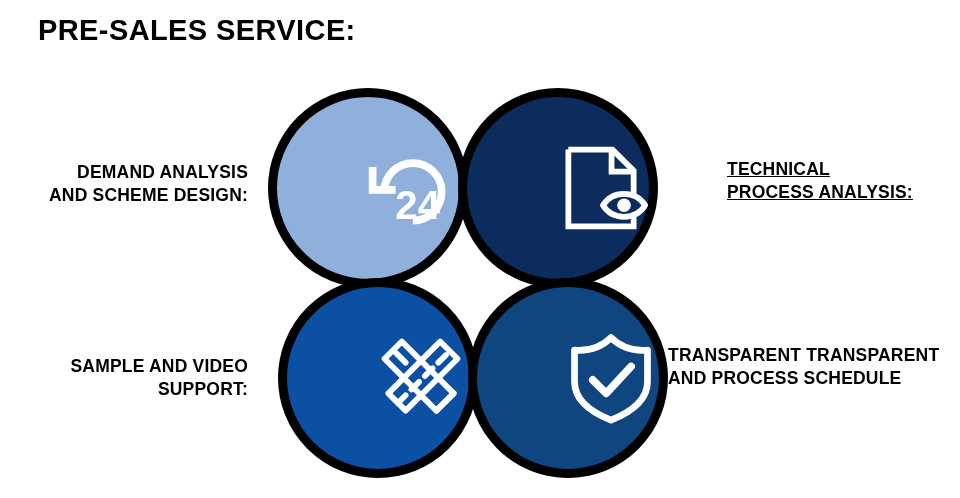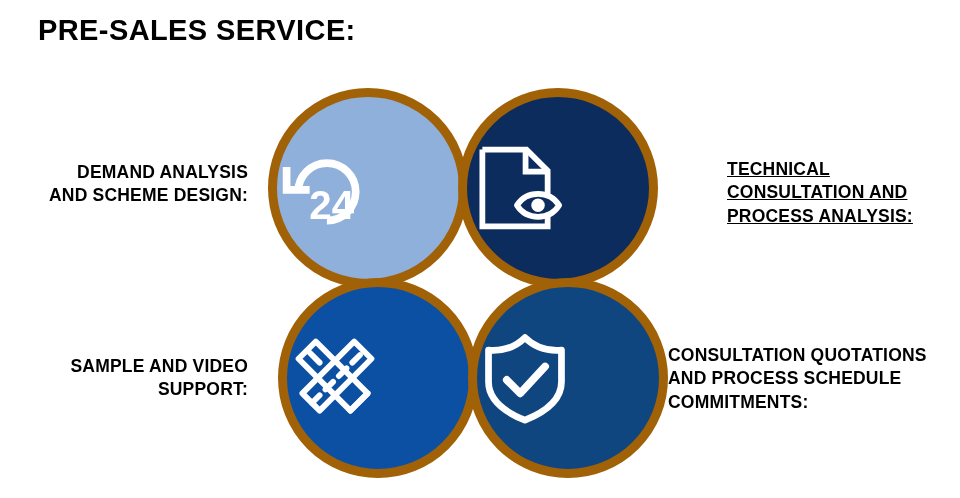--- a/index.html
+++ b/index.html
@@ -36,24 +36,24 @@
     top: 88px;
     width: 400px;
     height: 390px;
   }
   .circle {
     position: absolute;
     width: 200px;
     height: 200px;
     border-radius: 50%;
     box-sizing: border-box;
-    border: 9px solid #a16207;
+    border: 9px solid #000000;
     display: flex;
     align-items: center;
-    justify-content: flex-start;
+    justify-content: flex-end;
   }
   .circle .icon-wrap {
     width: 96px;
     height: 96px;
     display: block;
   }
   .circle svg {
     width: 100%;
     height: 100%;
     display: block;
@@ -152,21 +152,19 @@
   <span class="line">AND SCHEME DESIGN:</span>
 </div>
 
 <div class="label label-left" id="label-sample">
   <span class="line">SAMPLE AND VIDEO</span>
   <span class="line">SUPPORT:</span>
 </div>
 
 <div class="label label-right" id="label-technical">
   <span class="line">TECHNICAL</span>
-  <span class="line">CONSULTATION AND</span>
   <span class="line">PROCESS ANALYSIS:</span>
 </div>
 
 <div class="label label-right" id="label-quotation">
-  <span class="line">CONSULTATION QUOTATIONS</span>
+  <span class="line">TRANSPARENT TRANSPARENT</span>
   <span class="line">AND PROCESS SCHEDULE</span>
-  <span class="line">COMMITMENTS:</span>
 </div>
 
 </body></html>

